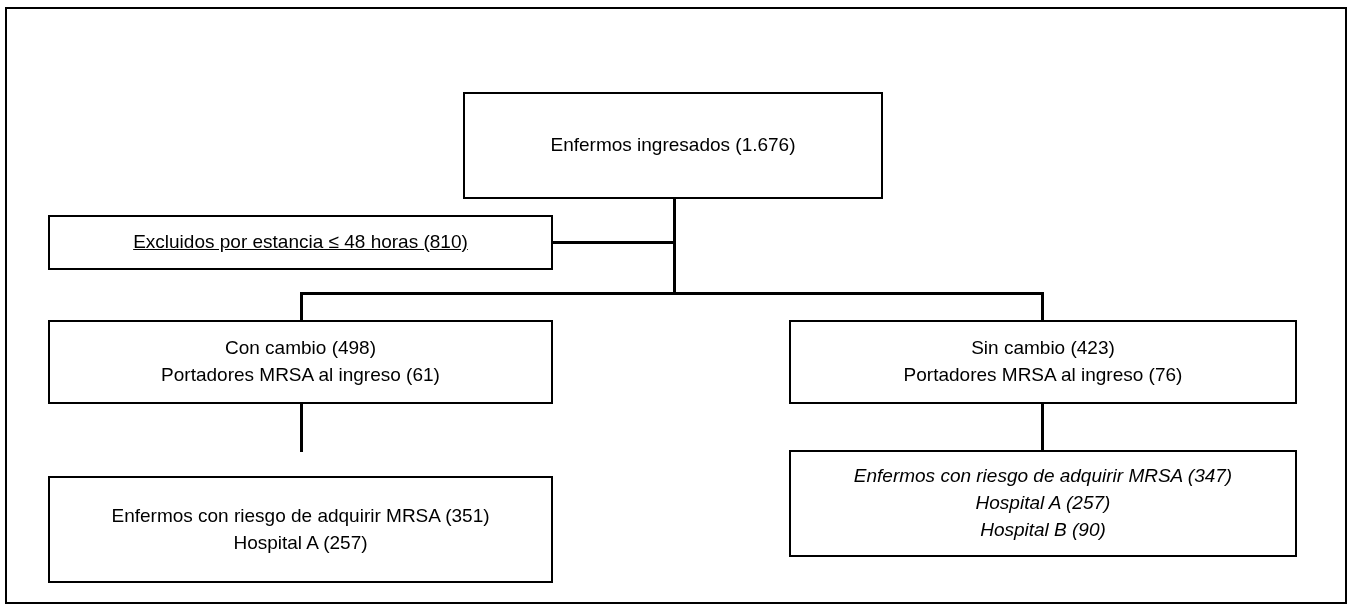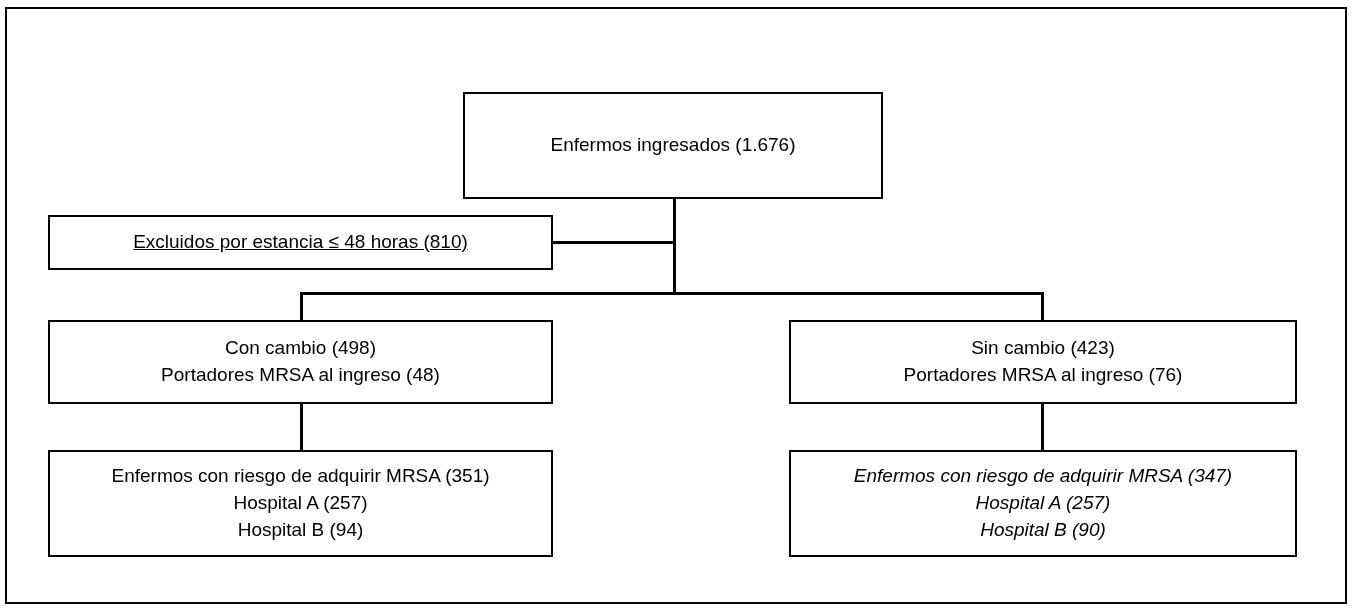--- a/index.html
+++ b/index.html
@@ -48,21 +48,21 @@
   }
   .node .line {
     display: block;
     white-space: nowrap;
   }
   
   #node-top       { left: 463px; top: 56px;  width: 420px; height: 107px; margin-top: 36px; }
   #node-excluded  { left: 48px;  top: 215px; width: 505px; height: 55px; text-decoration: underline;  }
   #node-con       { left: 48px;  top: 320px; width: 505px; height: 84px;  }
   #node-sin       { left: 789px; top: 320px; width: 508px; height: 84px;  }
-  #node-risk-left { left: 48px;  top: 450px; width: 505px; height: 107px; }
+  #node-risk-left { left: 48px;  top: 476px; width: 505px; height: 107px; }
   #node-risk-right{ left: 789px; top: 450px; width: 508px; height: 107px; font-style: italic; }
 
   
   .conn {
     position: absolute;
     background: #000000;
     z-index: 1;
   }
   .conn.v { width: 3px; }
   .conn.h { height: 3px; }
@@ -98,32 +98,31 @@
   <div class="node" id="node-top">
     <span class="line">Enfermos ingresados (1.676)</span>
   </div>
 
   <div class="node" id="node-excluded">
     <span class="line">Excluidos por estancia ≤ 48 horas (810)</span>
   </div>
 
   <div class="node" id="node-con">
     <span class="line">Con cambio (498)</span>
-    <span class="line">Portadores MRSA al ingreso (48)</span>
+    <span class="line">Portadores MRSA al ingreso (61)</span>
   </div>
 
   <div class="node" id="node-sin">
     <span class="line">Sin cambio (423)</span>
     <span class="line">Portadores MRSA al ingreso (76)</span>
   </div>
 
   <div class="node" id="node-risk-left">
     <span class="line">Enfermos con riesgo de adquirir MRSA (351)</span>
     <span class="line">Hospital A (257)</span>
-    <span class="line">Hospital B (94)</span>
   </div>
 
   <div class="node" id="node-risk-right">
     <span class="line">Enfermos con riesgo de adquirir MRSA (347)</span>
     <span class="line">Hospital A (257)</span>
     <span class="line">Hospital B (90)</span>
   </div>
 
 </div>
 

